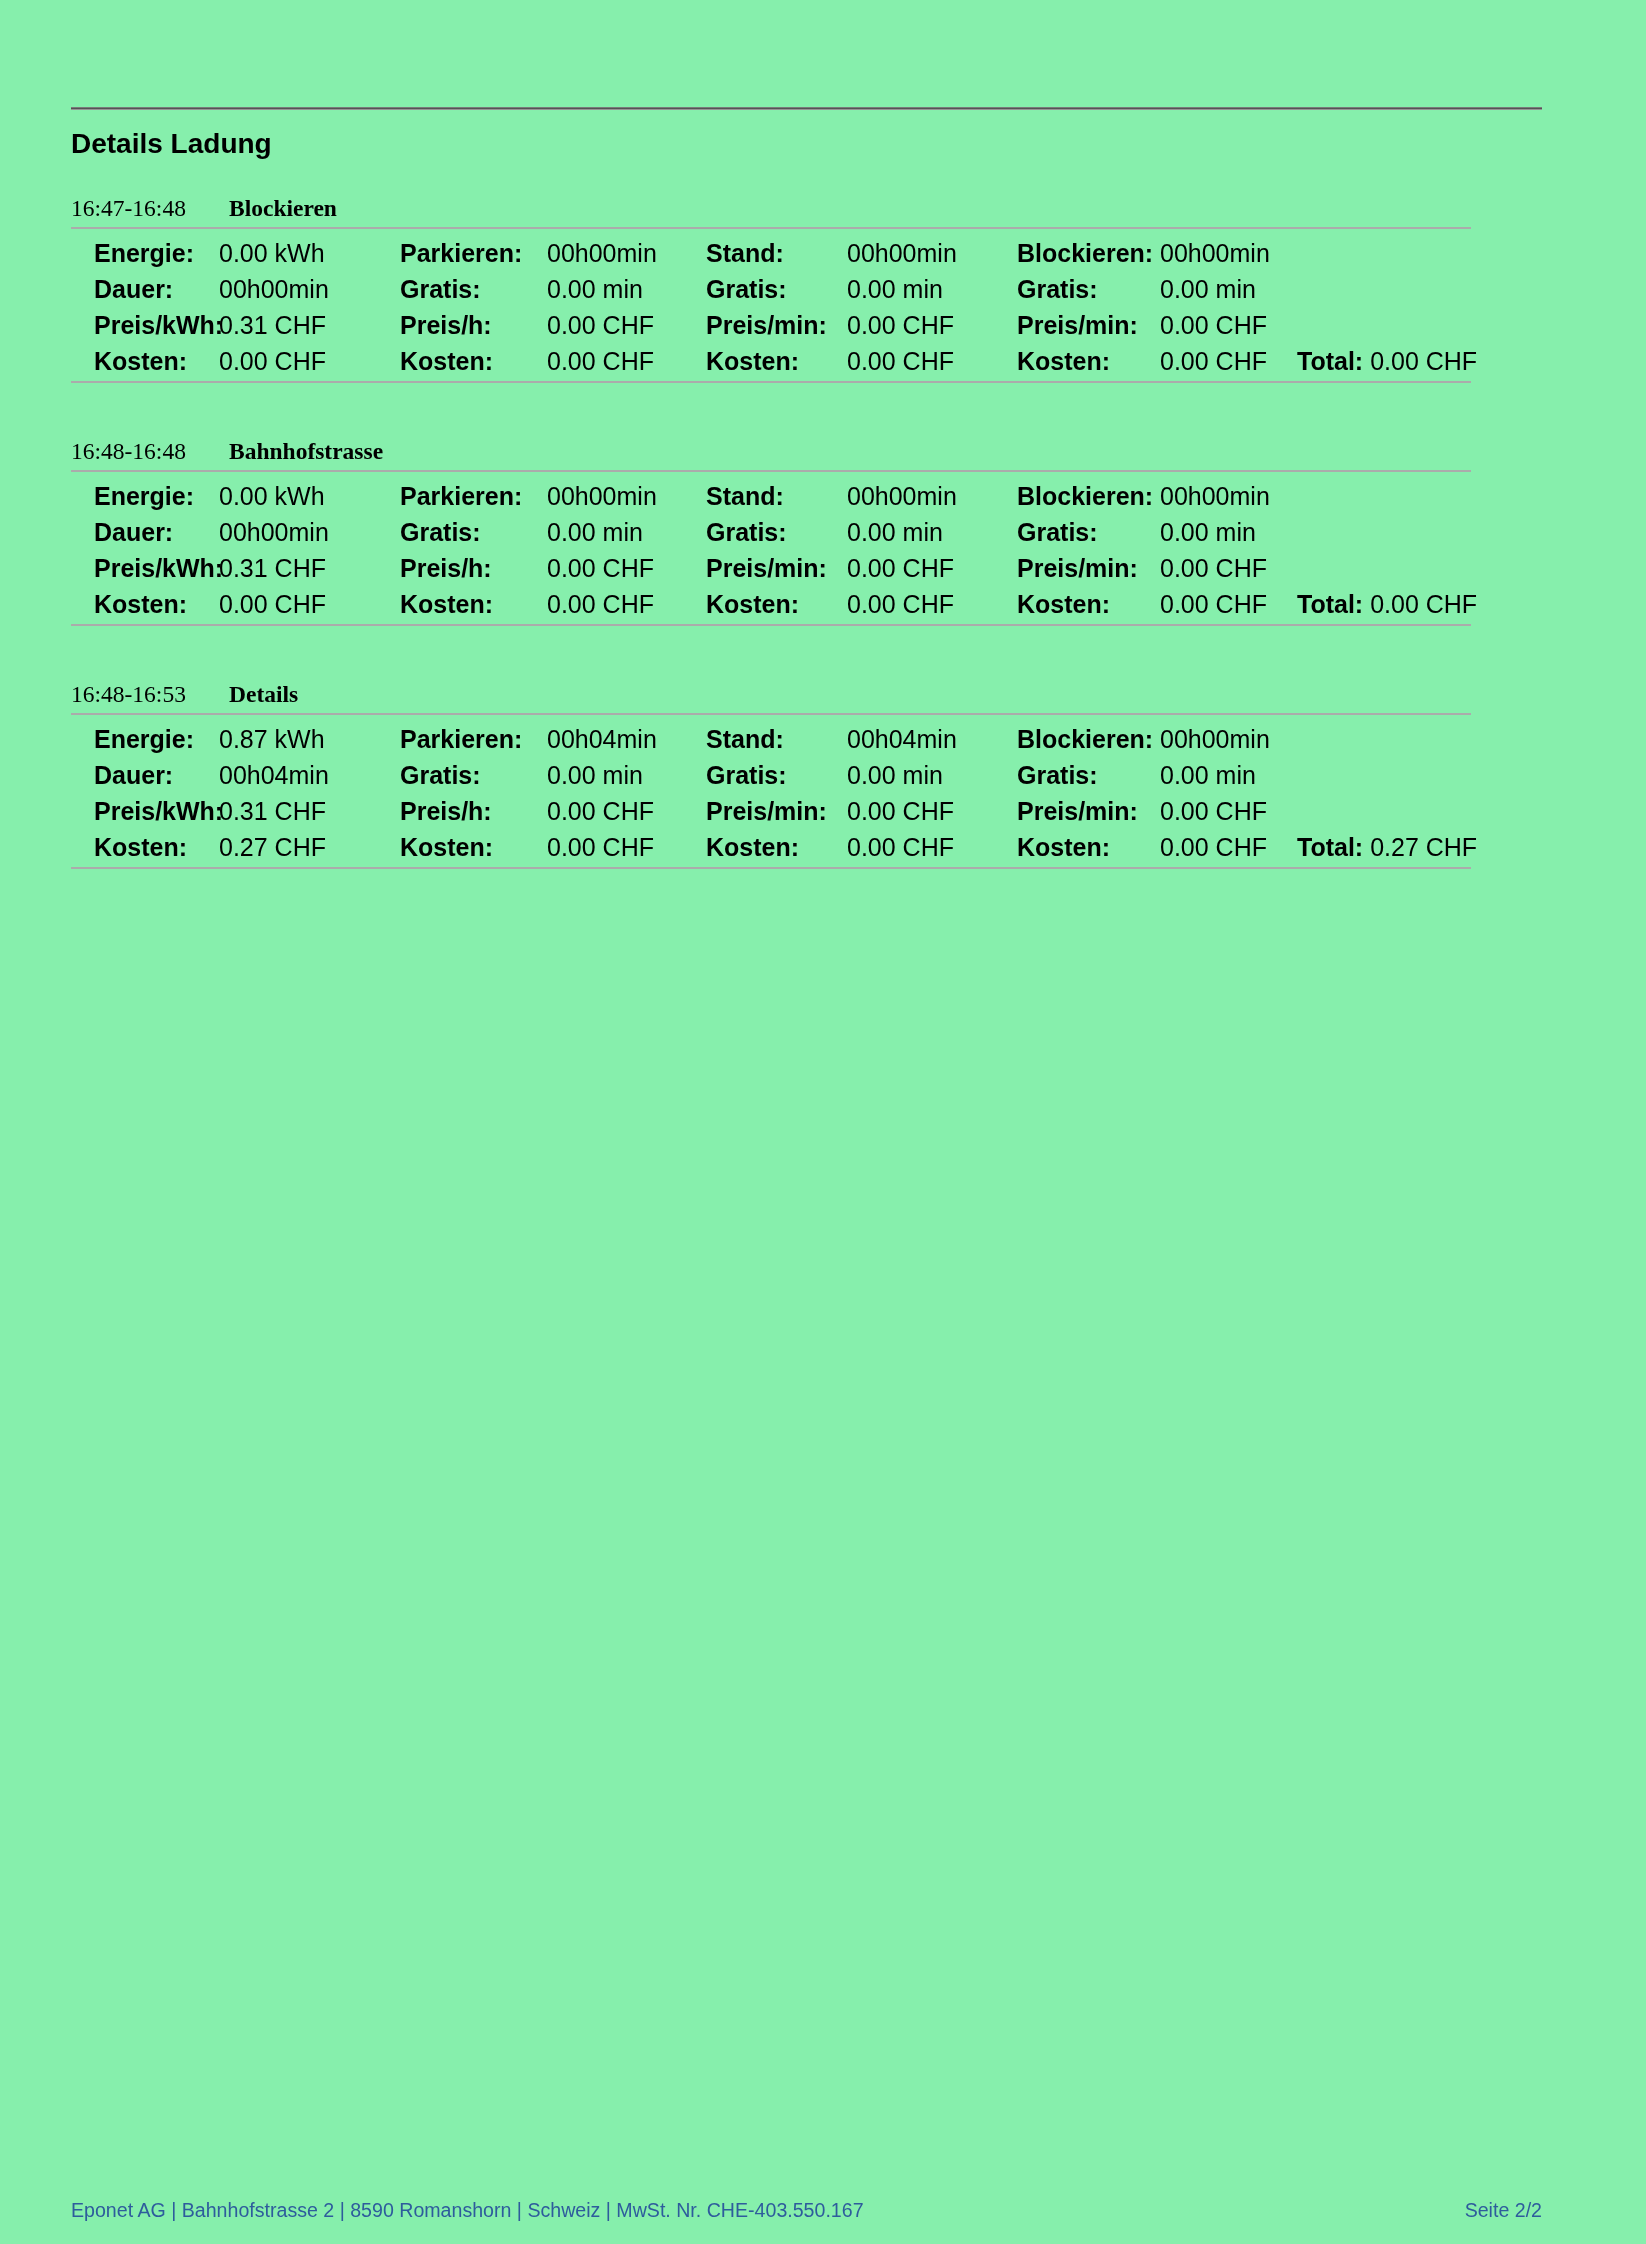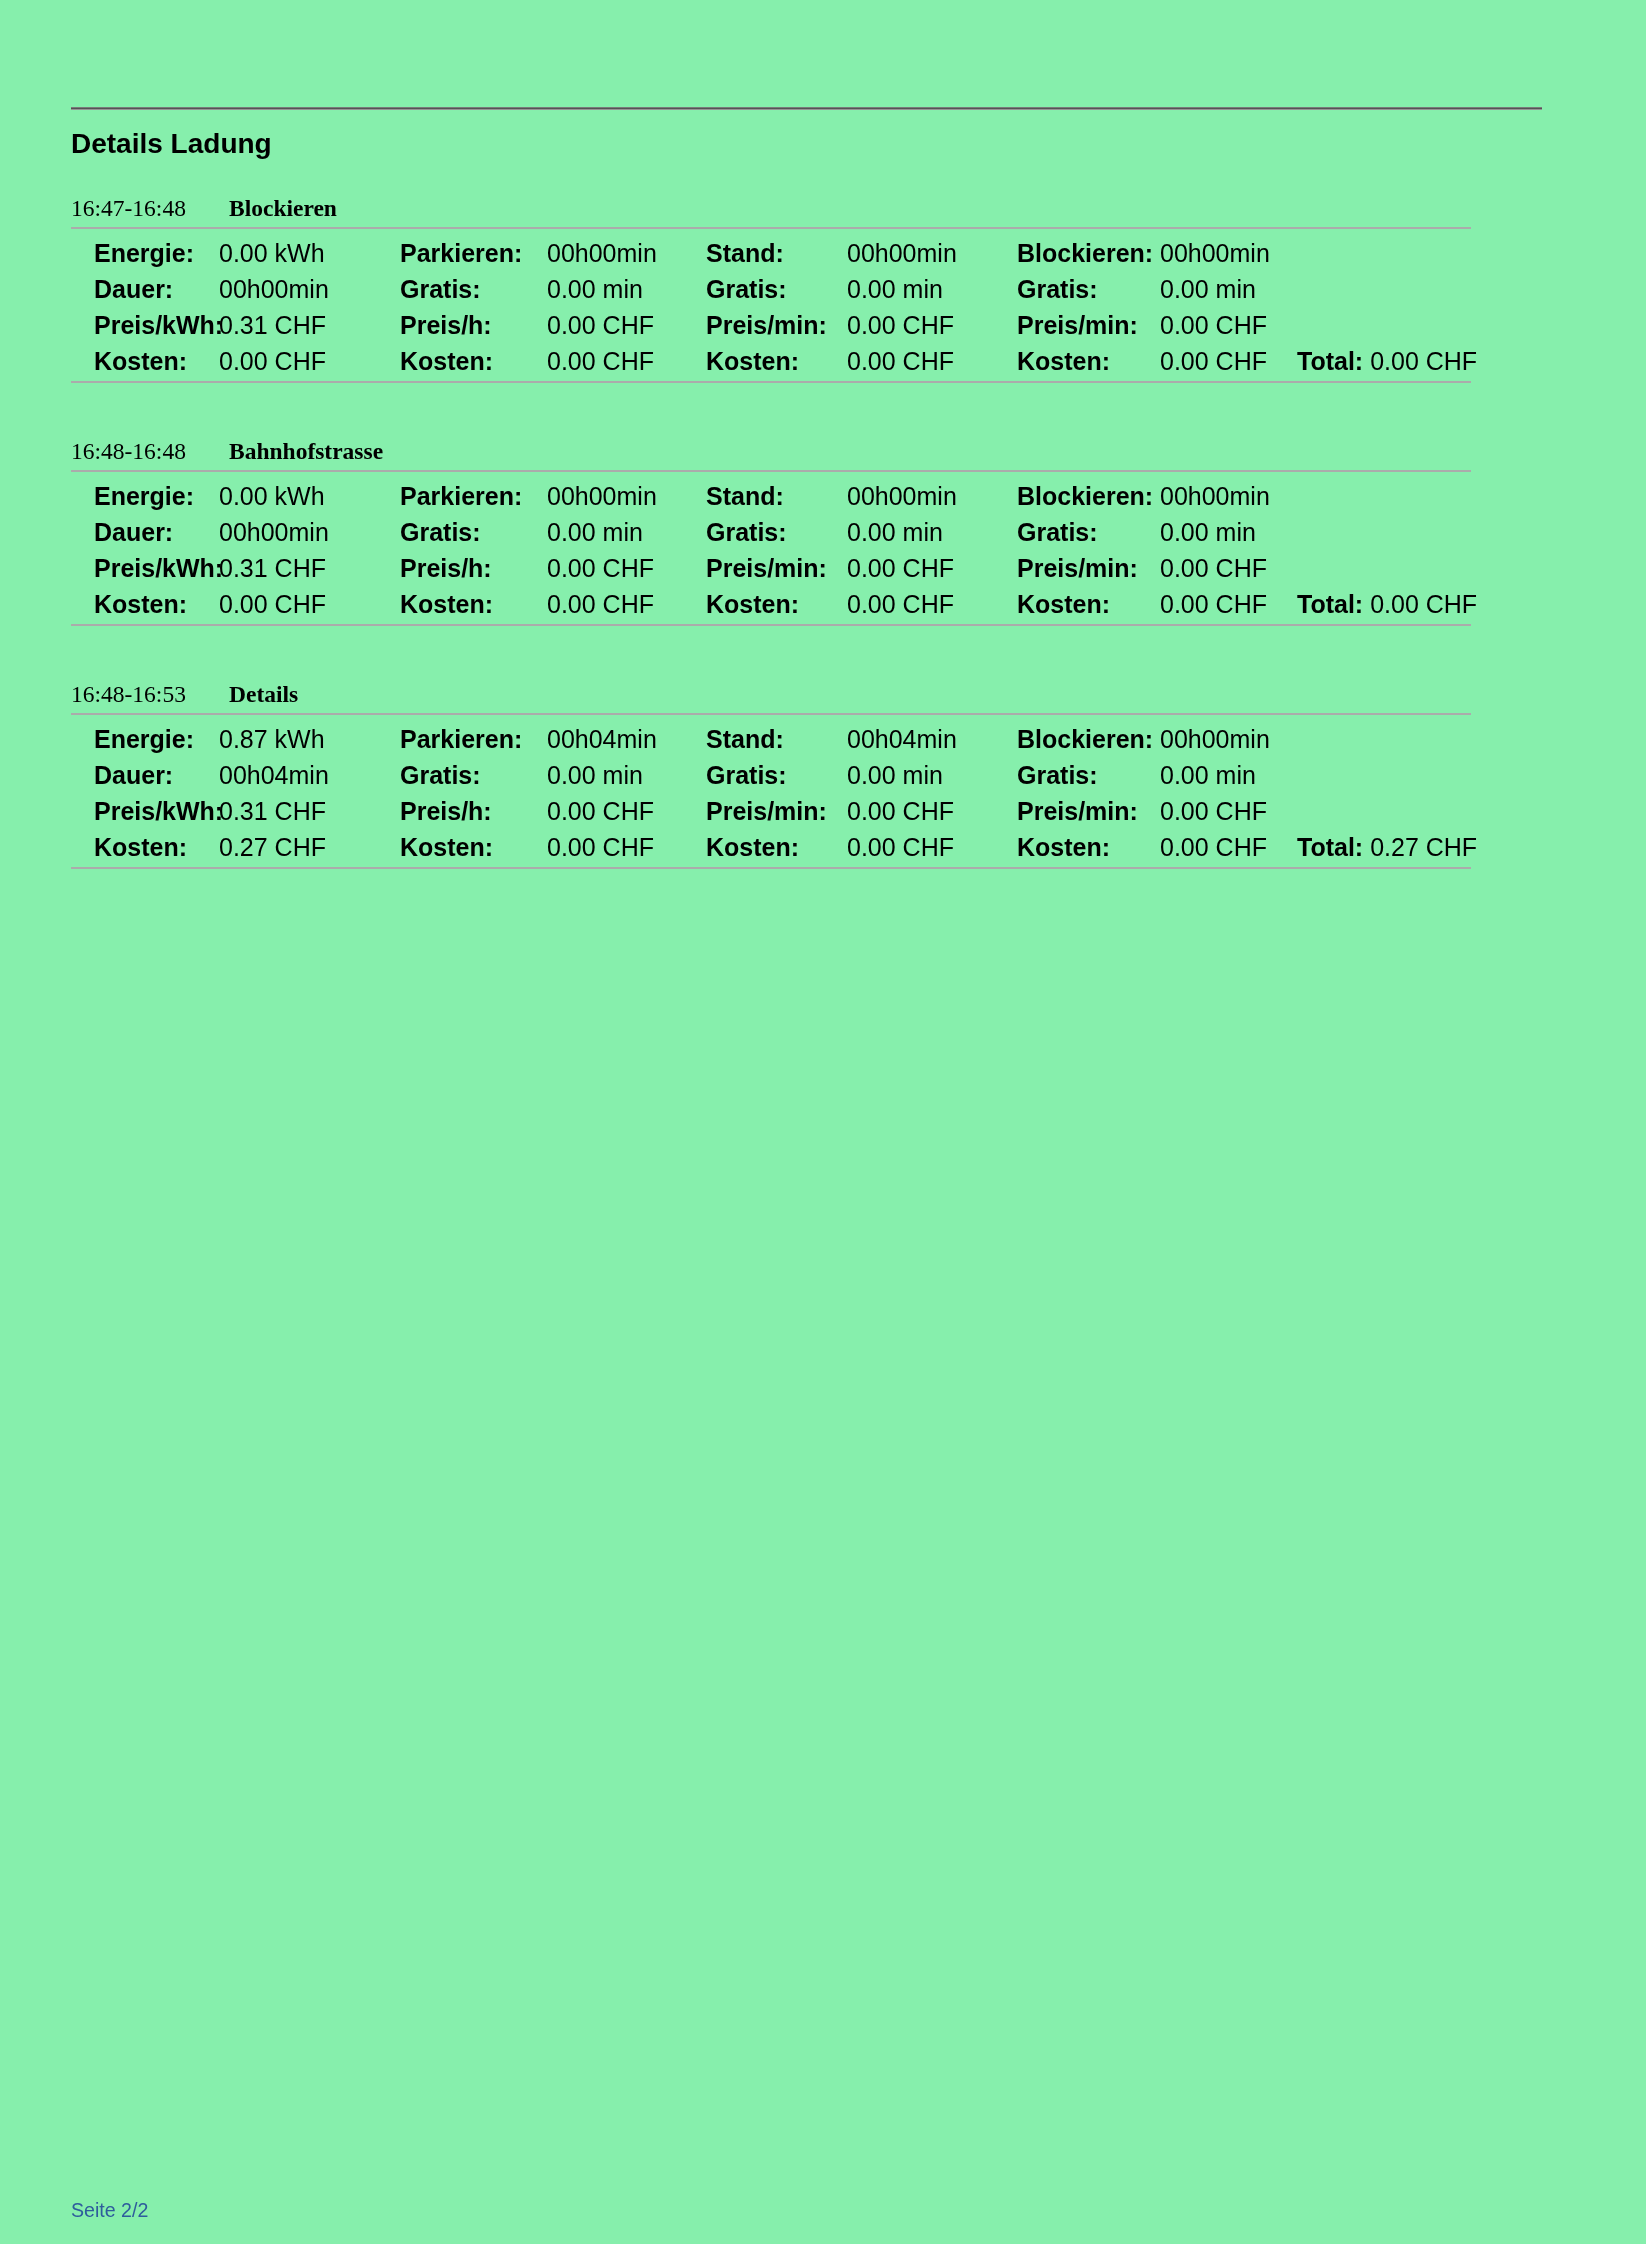--- a/index.html
+++ b/index.html
@@ -220,17 +220,18 @@
           <span class="val">0.00 CHF</span>
         <span class="lbl">Kosten:</span>
           <span class="val">0.00 CHF</span>
         <span class="total-cell"><span class="tlbl">Total:</span> <span class="tval">0.27 CHF</span></span>
       </div>
     </div>
     <div class="divider bottom"></div>
   </div>
 
   <div class="footer">
+    <span>Eponet AG | Bahnhofstrasse 2 | 8590 Romanshorn | Schweiz | MwSt. Nr. CHE-403.550.167</span>
     <span>Seite 2/2</span>
   </div>
 
 </div>
 
 
 </body></html>

